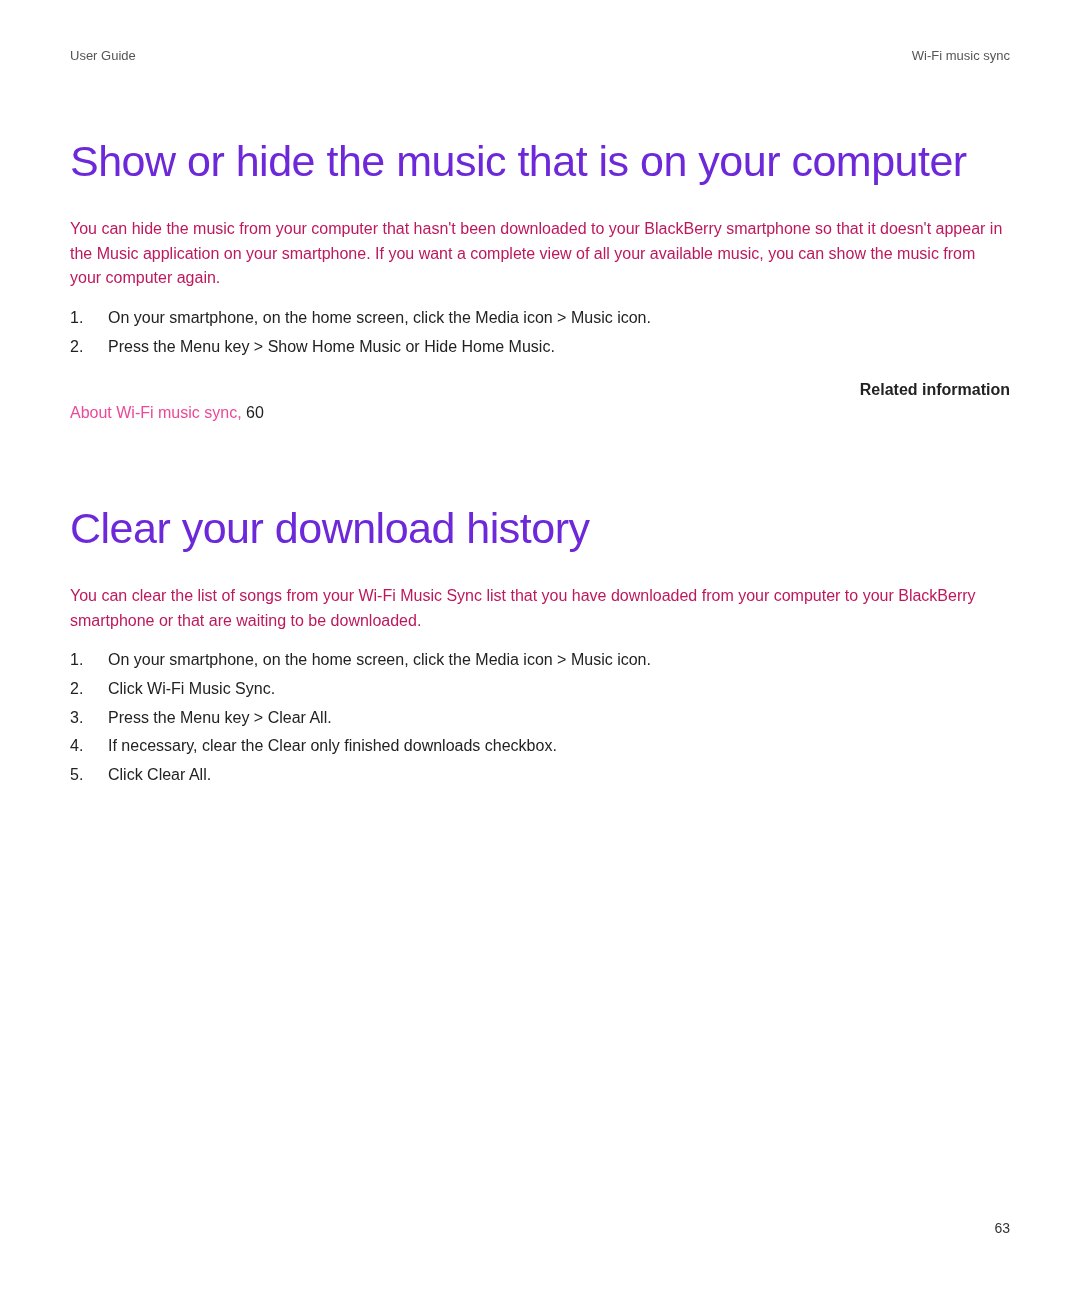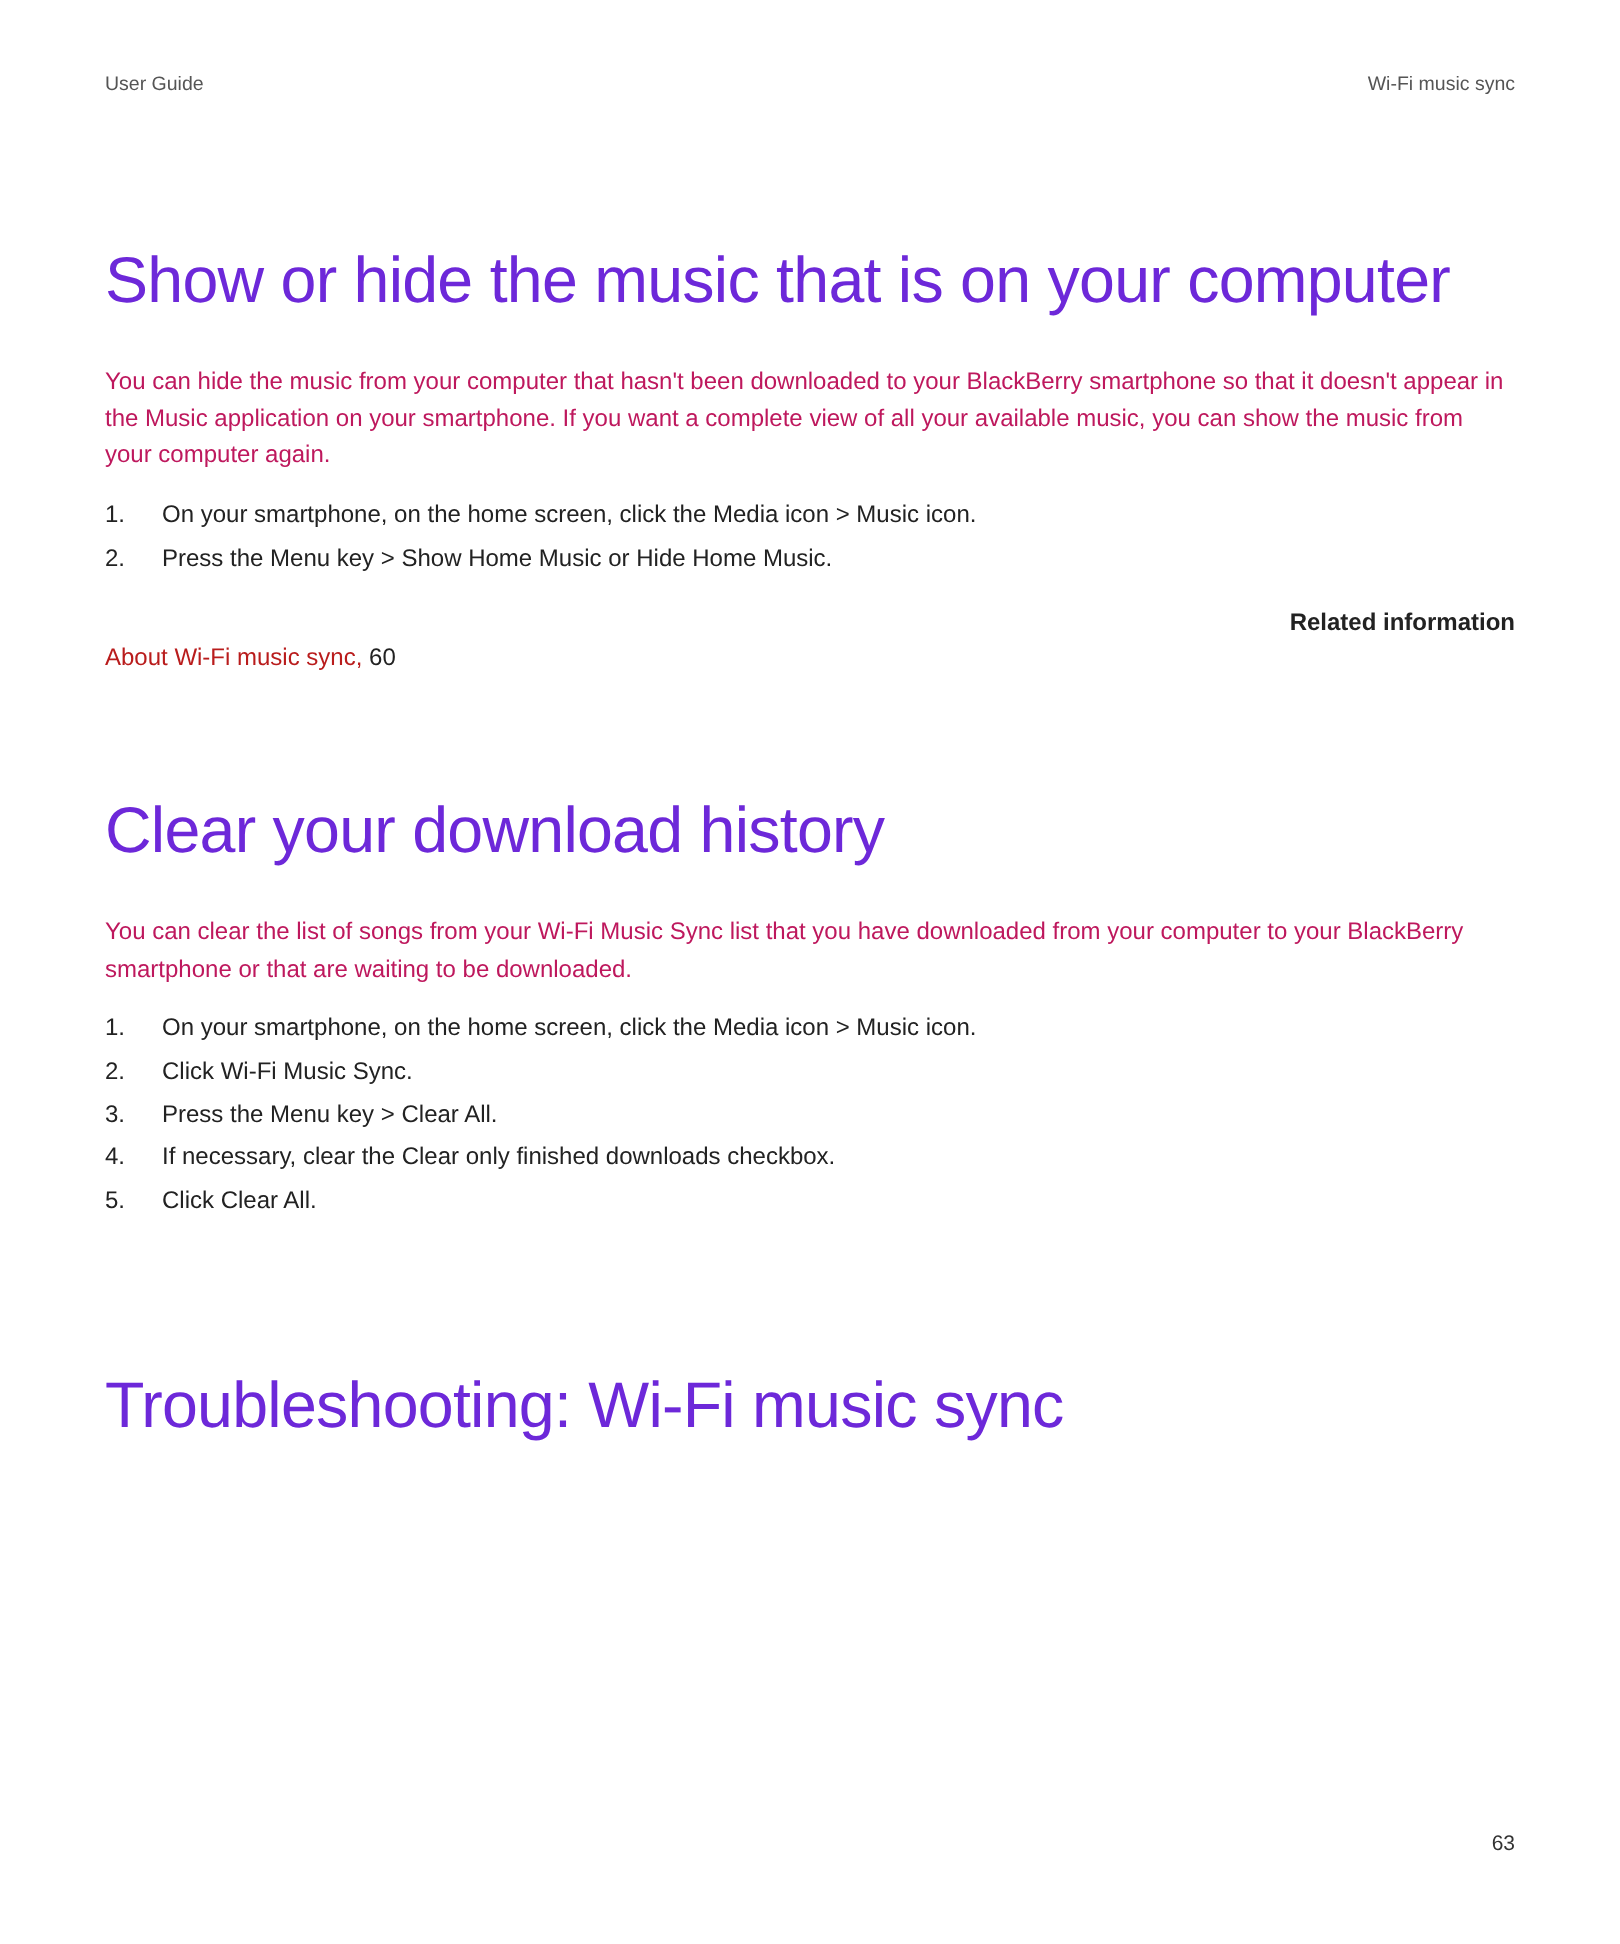--- a/index.html
+++ b/index.html
@@ -12,21 +12,21 @@
     color: #222;
   }
   .page {
     padding: 48px 70px 40px 70px;
   }
   .header-row {
     display: flex;
     justify-content: space-between;
     font-size: 13px;
     color: #555;
-    margin-bottom: 98px;
+    margin-bottom: 72px;
   }
   h1.section-heading {
     color: #6d28d9;
     font-weight: 400;
     font-size: 43px;
     line-height: 1.25;
     margin-bottom: 28px;
     letter-spacing: -0.5px;
   }
   p.body-text {
@@ -54,21 +54,21 @@
     left: 0;
     top: 0;
   }
   .related-heading {
     font-weight: bold;
     font-size: 16px;
     margin-bottom: 2px;
     text-align: right;
   }
   .related-link {
-    color: #b91c1c;
+    color: #ec4899;
     font-size: 16px;
     line-height: 1.55;
   }
   .related-page {
     color: #222;
     font-size: 16px;
   }
   .section-gap {
     height: 76px;
   }
@@ -130,17 +130,16 @@
     <li>
       <span>If necessary, clear the </span><b>Clear only finished downloads</b><span> checkbox.</span>
     </li>
     <li>
       <span>Click </span><b>Clear All</b><span>.</span>
     </li>
   </ol>
 
   <div class="section-gap"></div>
 
-  <h1 class="section-heading">Troubleshooting: Wi-Fi music sync</h1>
 
 </div>
 
 <div class="page-number">63</div>
 
 </body></html>

